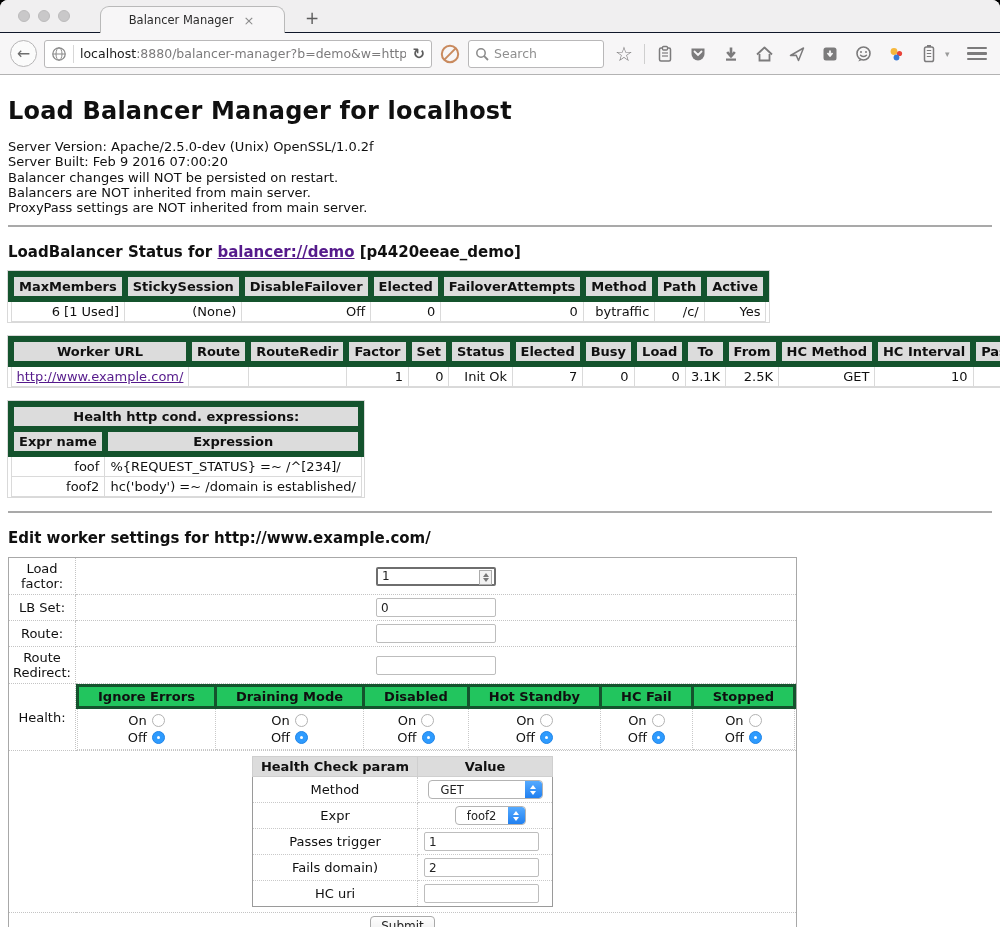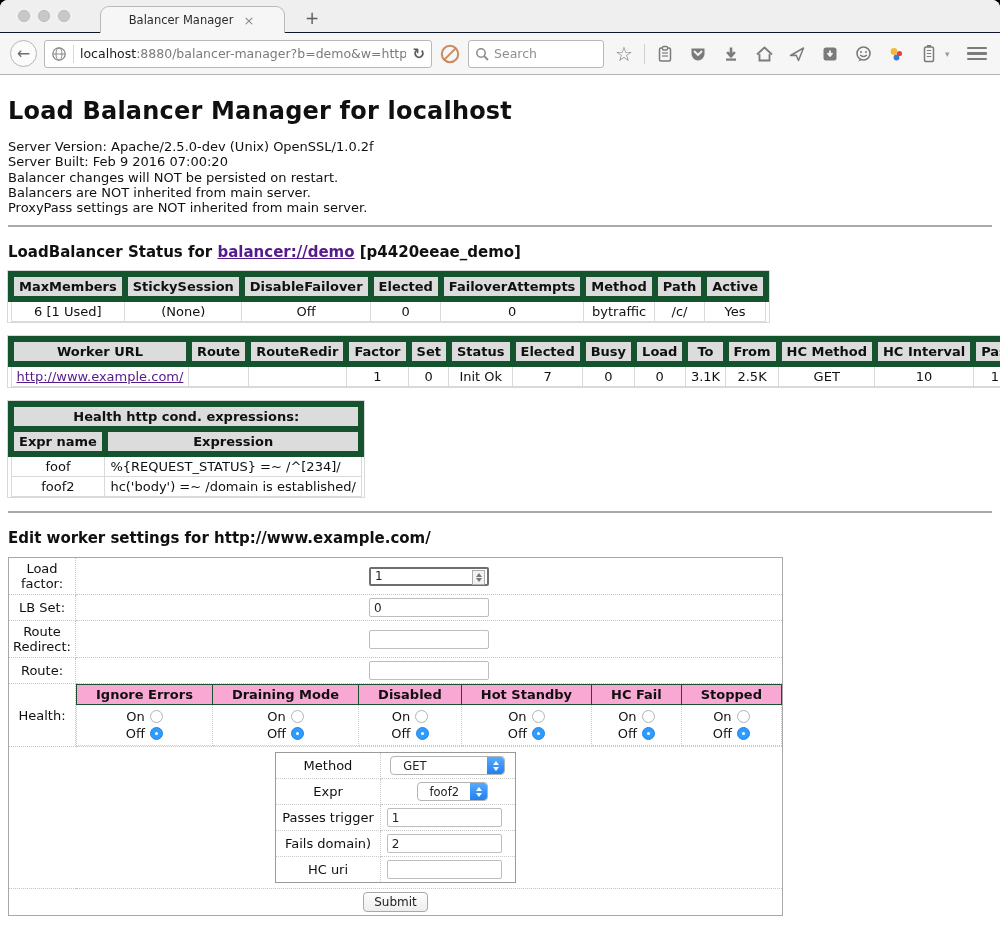--- a/index.html
+++ b/index.html
@@ -39,41 +39,41 @@
   
   .content { background:#fff; color:#101010; padding:0 8px; }
   h1 { font-size:24px; font-weight:bold; padding:22px 0 0 0; letter-spacing:0.2px; }
   .info { margin-top:14px; font-size:13px; line-height:15.3px; }
   hr.rule { border:none; border-top:2px solid #a9a9a9; margin:10px 0; }
   h3 { font-size:15px; font-weight:bold; margin:16px 0 10px 0; }
   a.lnk { color:#551a8b; text-decoration:underline; }
 
   table.t { border-collapse:collapse; font-size:13px; border:1px solid #8f8f8f; outline:1px solid #d9d9d9; margin-bottom:14px; }
   table.t th { background:#dcdcdc; font-weight:bold; border:6px solid #14532d; padding:2px 5px; text-align:center; white-space:nowrap; }
-  table.t td { border:1px solid #dadada; padding:2px 5px; text-align:center; background:#fff; white-space:nowrap; }
+  table.t td { border:1px solid #dadada; padding:2px 5px; text-align:right; background:#fff; white-space:nowrap; }
   .tbl-balancer { width:614px; }
   .tbl-worker  { width:984px; }
   .tbl-worker td.left, .tbl-expr td.left { text-align:left; }
   .tbl-expr { width:312px; }
 
   
   .tbl-form { width:564px; border-collapse:collapse; border:1px solid #a8a8a8; font-size:13px; margin-bottom:27px; }
   .tbl-form > tbody > tr > td { border:1px dotted #c4c4c4; padding:3px 4px; text-align:center; }
   .tbl-form td.lblcol { width:100px; }
   .tbl-form td.nopad { padding:0; }
   input.txt { width:120px; height:19px; border:1px solid #bdbdbd; border-radius:2px; font-size:12px; font-family:inherit; padding:1px 4px; color:#222; }
   .numwrap { position:relative; display:inline-block; }
   input.txt.focused { border:2px solid #6e6e6e; }
   .spin { position:absolute; right:4px; top:3px; width:13px; height:15px; border:1px solid #ababab; background:#f2f2f2; display:flex; flex-direction:column; align-items:center; justify-content:center; gap:1px; }
   .spin i { width:0; height:0; border-left:3px solid transparent; border-right:3px solid transparent; display:block; }
   .spin .up { border-bottom:4px solid #777; }
   .spin .dn { border-top:4px solid #777; }
 
   table.status { border-collapse:collapse; width:100%; font-size:13px; }
-  table.status th { background:#f9a8d4; border:1px solid #14532d; padding:2px 19px; white-space:nowrap; }
+  table.status th { background:#22c55e; border:3px solid #14532d; padding:2px 19px; white-space:nowrap; }
   table.status td { border:1px dotted #c9c9c9; padding:3px 4px; background:#fff; }
   .radrow { display:flex; align-items:center; justify-content:center; gap:5px; line-height:17px; }
   .radio { width:13px; height:13px; border-radius:50%; border:1px solid #b2b2b2; background:#fff; display:inline-block; position:relative; }
   .radio.sel { background:#2e9bfe; border-color:#1f84e8; }
   .radio.sel::after { content:""; position:absolute; left:4px; top:4px; width:3px; height:3px; border-radius:50%; background:#fff; }
 
   table.hc { border-collapse:collapse; font-size:13px; border:1px solid #9a9a9a; margin:2px auto; }
   table.hc th { background:#dcdcdc; border:1px solid #cfcfcf; padding:2px 8px; font-weight:bold; }
   table.hc td { border:1px dotted #c9c9c9; padding:3px 6px; text-align:center; background:#fff; }
   table.hc td.val { width:135px; text-align:left; }
@@ -357,25 +357,25 @@
                   <i class="dn"></i>
                 </span>
           </span>
         </td>
       </tr>
       <tr>
         <td class="lblcol">LB Set:</td>
         <td><input class="txt" type="text" value="0" style=""></td>
       </tr>
       <tr>
+        <td class="lblcol">Route:</td>
+        <td><input class="txt" type="text" value="" style=""></td>
+      </tr>
+      <tr>
         <td class="lblcol">Route Redirect:</td>
-        <td><input class="txt" type="text" value="" style=""></td>
-      </tr>
-      <tr>
-        <td class="lblcol">Route:</td>
         <td><input class="txt" type="text" value="" style=""></td>
       </tr>
       <tr>
         <td class="lblcol">Health:</td>
         <td class="nopad">
           <table class="status">
             <tbody>
                   <tr>
               <th>Ignore Errors</th>
               <th>Draining Mode</th>
@@ -447,20 +447,24 @@
               </td>
             </tr>
           </tbody>
               </table>
         </td>
       </tr>
       <tr>
         <td colspan="2">
           <table class="hc">
             <tbody>
+                  <tr>
+              <th>Health Check param</th>
+              <th>Value</th>
+            </tr>
             <tr>
               <td>Method</td>
               <td class="val" style="text-align:center;">
                 <span class="selectbox sel-method">
                   <span class="sval">GET</span>
                   <span class="stepper">
                           <i class="up"></i>
                           <i class="dn"></i>
                         </span>
                 </span>

